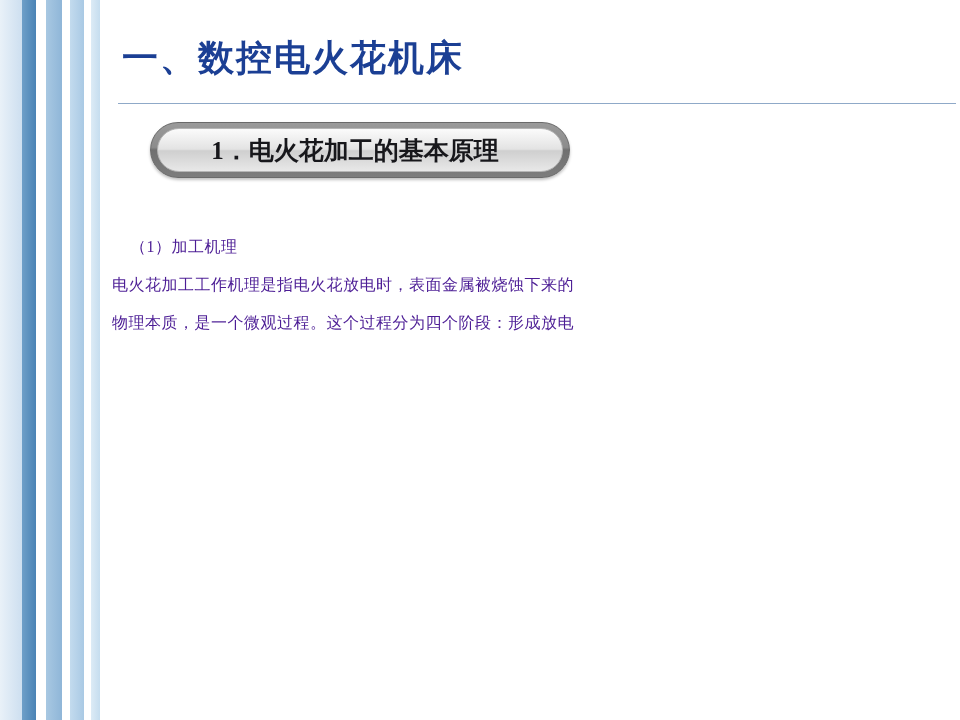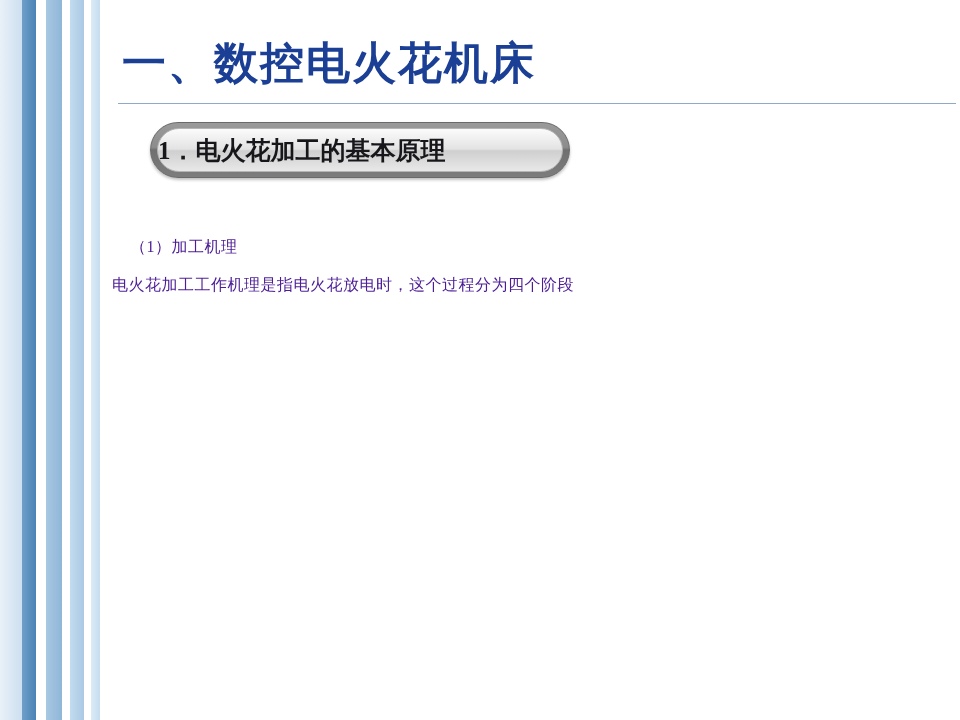--- a/index.html
+++ b/index.html
@@ -42,21 +42,21 @@
   .s6 { left: 70px; width: 14px;  background: linear-gradient(to right, #c3dbee, #a9c9e4); }
   .s7 { left: 84px; width: 7px;   background: #ffffff; }
   .s8 { left: 91px; width: 9px;   background: linear-gradient(to right, #dcebf6, #c5ddef); }
 
   
   .title {
     position: absolute;
     left: 122px;
     top: 34px;
     font-family: "Liberation Serif", serif;
-    font-size: 44px;
+    font-size: 36px;
     font-weight: bold;
     color: #1b3f94;
     letter-spacing: 2px;
     white-space: nowrap;
   }
   .title-rule {
     position: absolute;
     left: 118px;
     top: 103px;
     width: 838px;
@@ -87,21 +87,21 @@
     background: linear-gradient(to bottom, #fbfbfb 0%, #e3e3e3 48%, #cfcfcf 52%, #e8e8e8 100%);
     border: 1px solid #b5b5b5;
     box-sizing: border-box;
   }
   .pill-text {
     position: absolute;
     left: 0;
     right: 10px;
     top: 50%;
     transform: translateY(-50%);
-    text-align: left;
+    text-align: center;
     font-family: "Liberation Serif", serif;
     font-size: 25px;
     font-weight: bold;
     color: #17171b;
     white-space: nowrap;
   }
 
   
   .body-block {
     position: absolute;
@@ -141,16 +141,17 @@
   <div class="title-rule"></div>
 
   <div class="pill">
     <div class="pill-inner">
       <div class="pill-text">1．电火花加工的基本原理</div>
     </div>
   </div>
 
   <div class="body-block">
     <div class="body-line indent">（1）加工机理</div>
-    <div class="body-line">电火花加工工作机理是指电火花放电时，这个过程分为四个阶段</div>
+    <div class="body-line">电火花加工工作机理是指电火花放电时，表面金属被烧蚀下来的</div>
+    <div class="body-line">物理本质，是一个微观过程。这个过程分为四个阶段：形成放电</div>
   </div>
 
 </div>
 
 </body></html>

